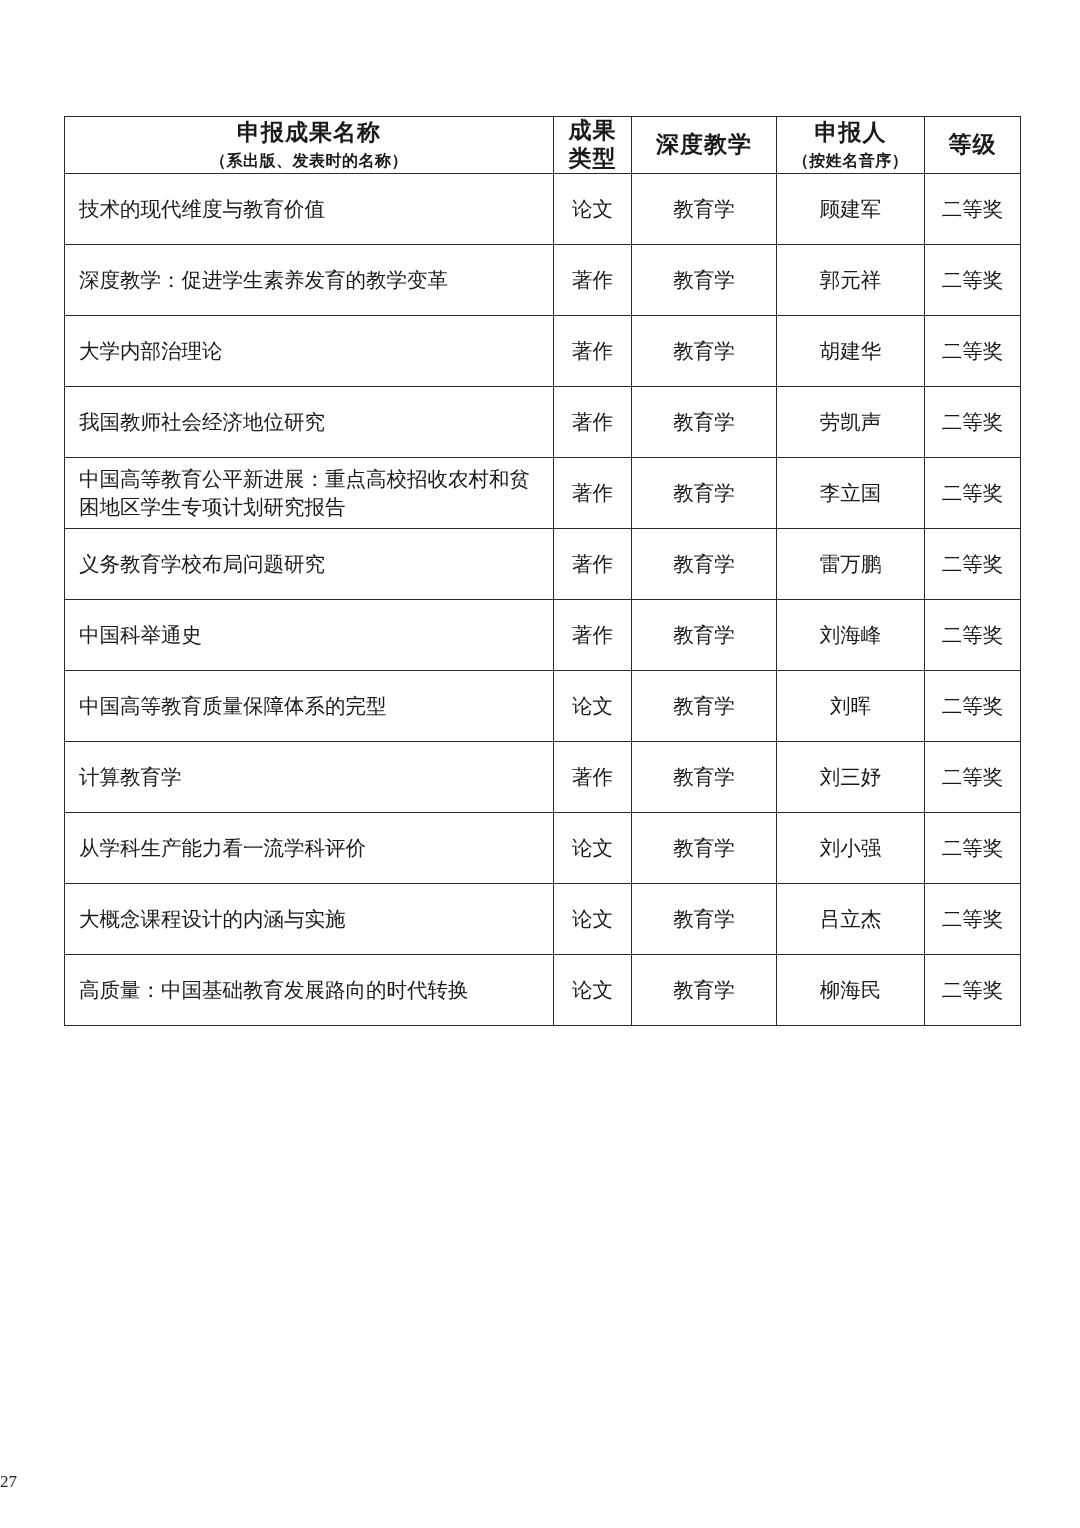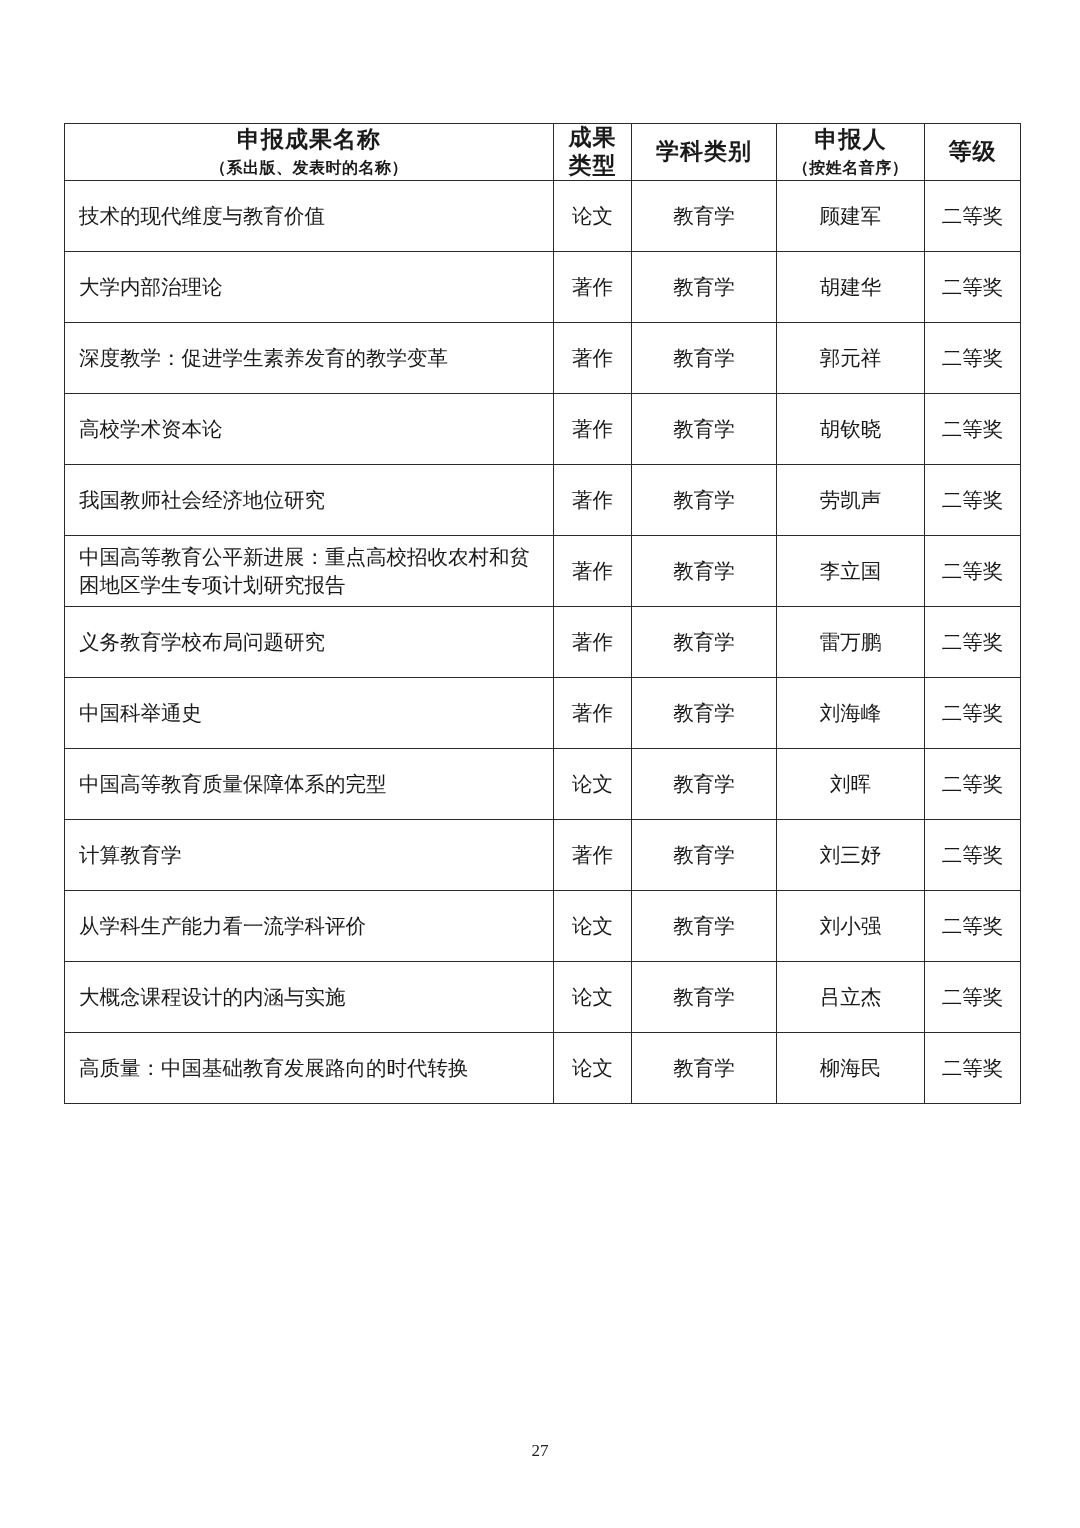--- a/index.html
+++ b/index.html
@@ -20,21 +20,20 @@
     left: 0;
     top: 0;
     width: 1080px;
     height: 1528px;
   }
   .table-wrap {
     position: absolute;
     left: 64px;
     top: 116px;
     width: 956px;
-    margin-top: 7px;
   }
   table.award-table {
     border-collapse: collapse;
     width: 956px;
     table-layout: fixed;
   }
   table.award-table td,
   table.award-table th {
     border: 1px solid #2b2b2b;
     padding: 0;
@@ -87,23 +86,22 @@
     text-align: left;
     padding: 4px 14px;
     line-height: 1.38;
   }
   tbody td.ctr {
     text-align: center;
   }
   .page-number {
     position: absolute;
     left: 0;
-    top: 1441px;
+    top: 1472px;
     width: 1080px;
-    text-align: center;
     font-size: 17px;
     font-family: "Liberation Serif", serif;
     color: #222;
   }
 </style>
 </head>
 <body>
 
 <div class="page">
 
@@ -120,58 +118,51 @@
         <tr>
           <th>
             <span class="hd-main">申报成果名称</span>
             <span class="hd-sub">（系出版、发表时的名称）</span>
           </th>
           <th class="type-col">
             <div>成果</div>
             <div>类型</div>
           </th>
           <th>
-            <span class="hd-two-line">学科类别</span>
+            <span class="hd-two-line">深度教学</span>
           </th>
           <th>
             <span class="hd-main">申报人</span>
             <span class="hd-sub">（按姓名音序）</span>
           </th>
           <th>
             <span class="hd-two-line">等级</span>
           </th>
         </tr>
       </thead>
       <tbody>
         <tr>
           <td class="title">技术的现代维度与教育价值</td>
           <td class="ctr">论文</td>
           <td class="ctr">教育学</td>
           <td class="ctr">顾建军</td>
           <td class="ctr">二等奖</td>
         </tr>
         <tr>
+          <td class="title">深度教学：促进学生素养发育的教学变革</td>
+          <td class="ctr">著作</td>
+          <td class="ctr">教育学</td>
+          <td class="ctr">郭元祥</td>
+          <td class="ctr">二等奖</td>
+        </tr>
+        <tr>
           <td class="title">大学内部治理论</td>
           <td class="ctr">著作</td>
           <td class="ctr">教育学</td>
           <td class="ctr">胡建华</td>
-          <td class="ctr">二等奖</td>
-        </tr>
-        <tr>
-          <td class="title">深度教学：促进学生素养发育的教学变革</td>
-          <td class="ctr">著作</td>
-          <td class="ctr">教育学</td>
-          <td class="ctr">郭元祥</td>
-          <td class="ctr">二等奖</td>
-        </tr>
-        <tr>
-          <td class="title">高校学术资本论</td>
-          <td class="ctr">著作</td>
-          <td class="ctr">教育学</td>
-          <td class="ctr">胡钦晓</td>
           <td class="ctr">二等奖</td>
         </tr>
         <tr>
           <td class="title">我国教师社会经济地位研究</td>
           <td class="ctr">著作</td>
           <td class="ctr">教育学</td>
           <td class="ctr">劳凯声</td>
           <td class="ctr">二等奖</td>
         </tr>
         <tr>

